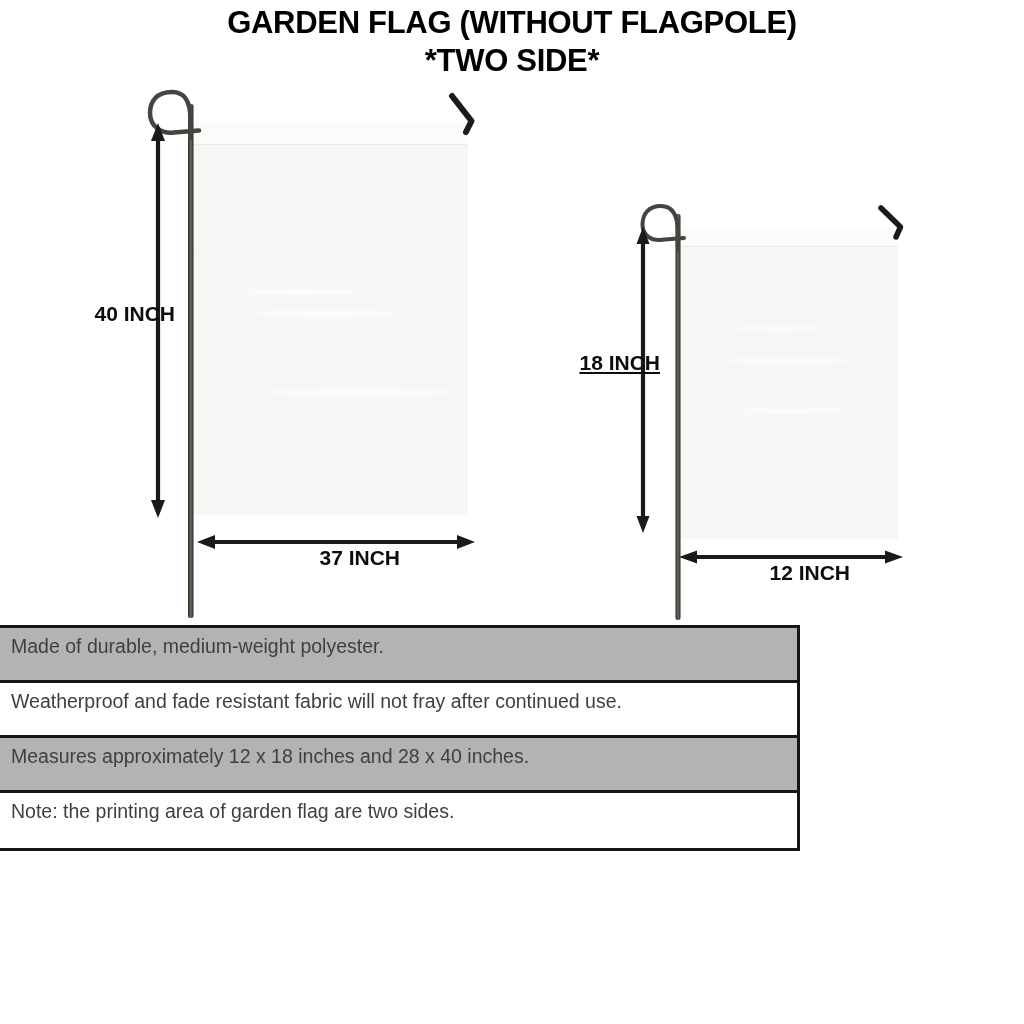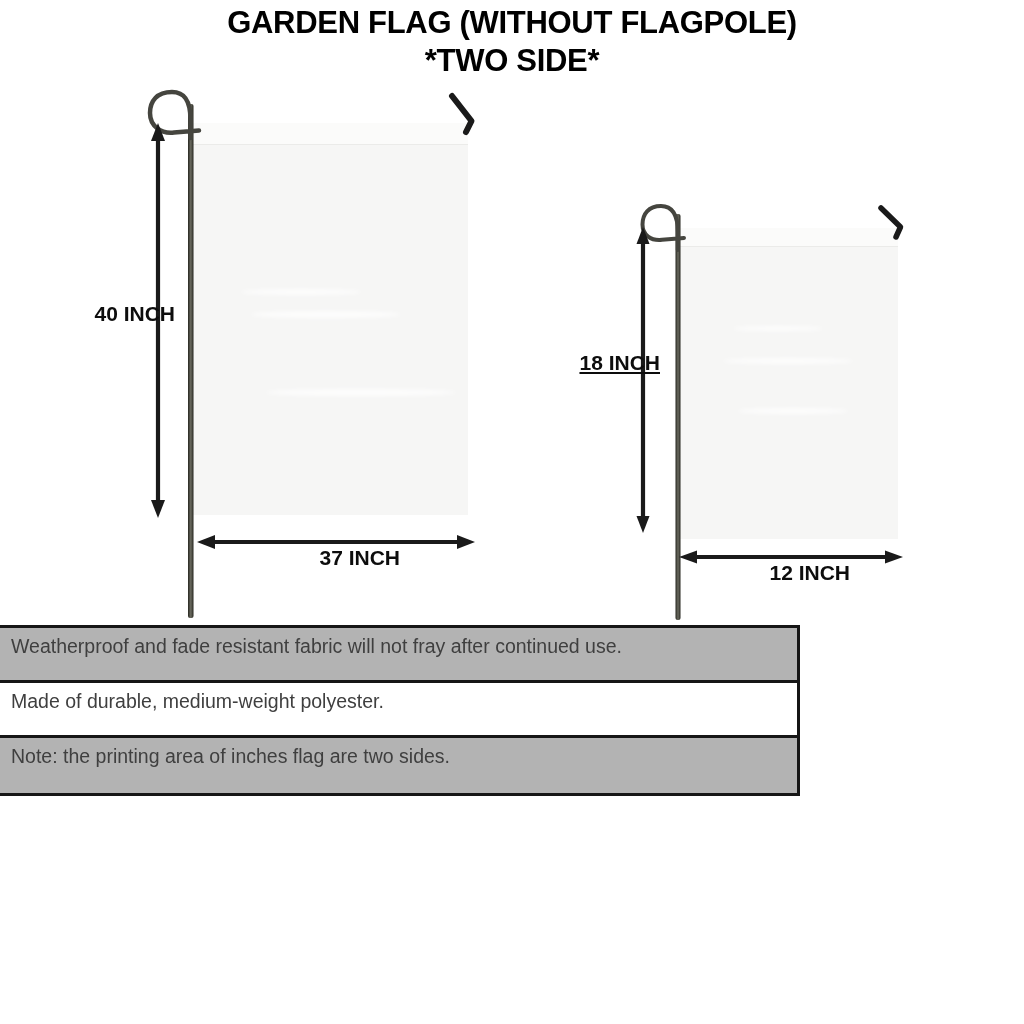--- a/index.html
+++ b/index.html
@@ -117,18 +117,19 @@
       <polygon points="903,557 885,550.5 885,563.5"></polygon>
     </g>
   </svg>
 
   <div class="dim-label label-40">40 INCH</div>
   <div class="dim-label label-28">37 INCH</div>
   <div class="dim-label label-18">18 INCH</div>
   <div class="dim-label label-12">12 INCH</div>
 
   <div class="features-table">
+    <div class="feature-row">Made of durable, medium-weight polyester.</div>
     <div class="feature-row">Weatherproof and fade resistant fabric will not fray after continued use.</div>
-    <div class="feature-row">Made of durable, medium-weight polyester.</div>
-    <div class="feature-row">Note: the printing area of inches flag are two sides.</div>
+    <div class="feature-row">Measures approximately 12 x 18 inches and 28 x 40 inches.</div>
+    <div class="feature-row">Note: the printing area of garden flag are two sides.</div>
   </div>
 
 </div>
 
 </body></html>

